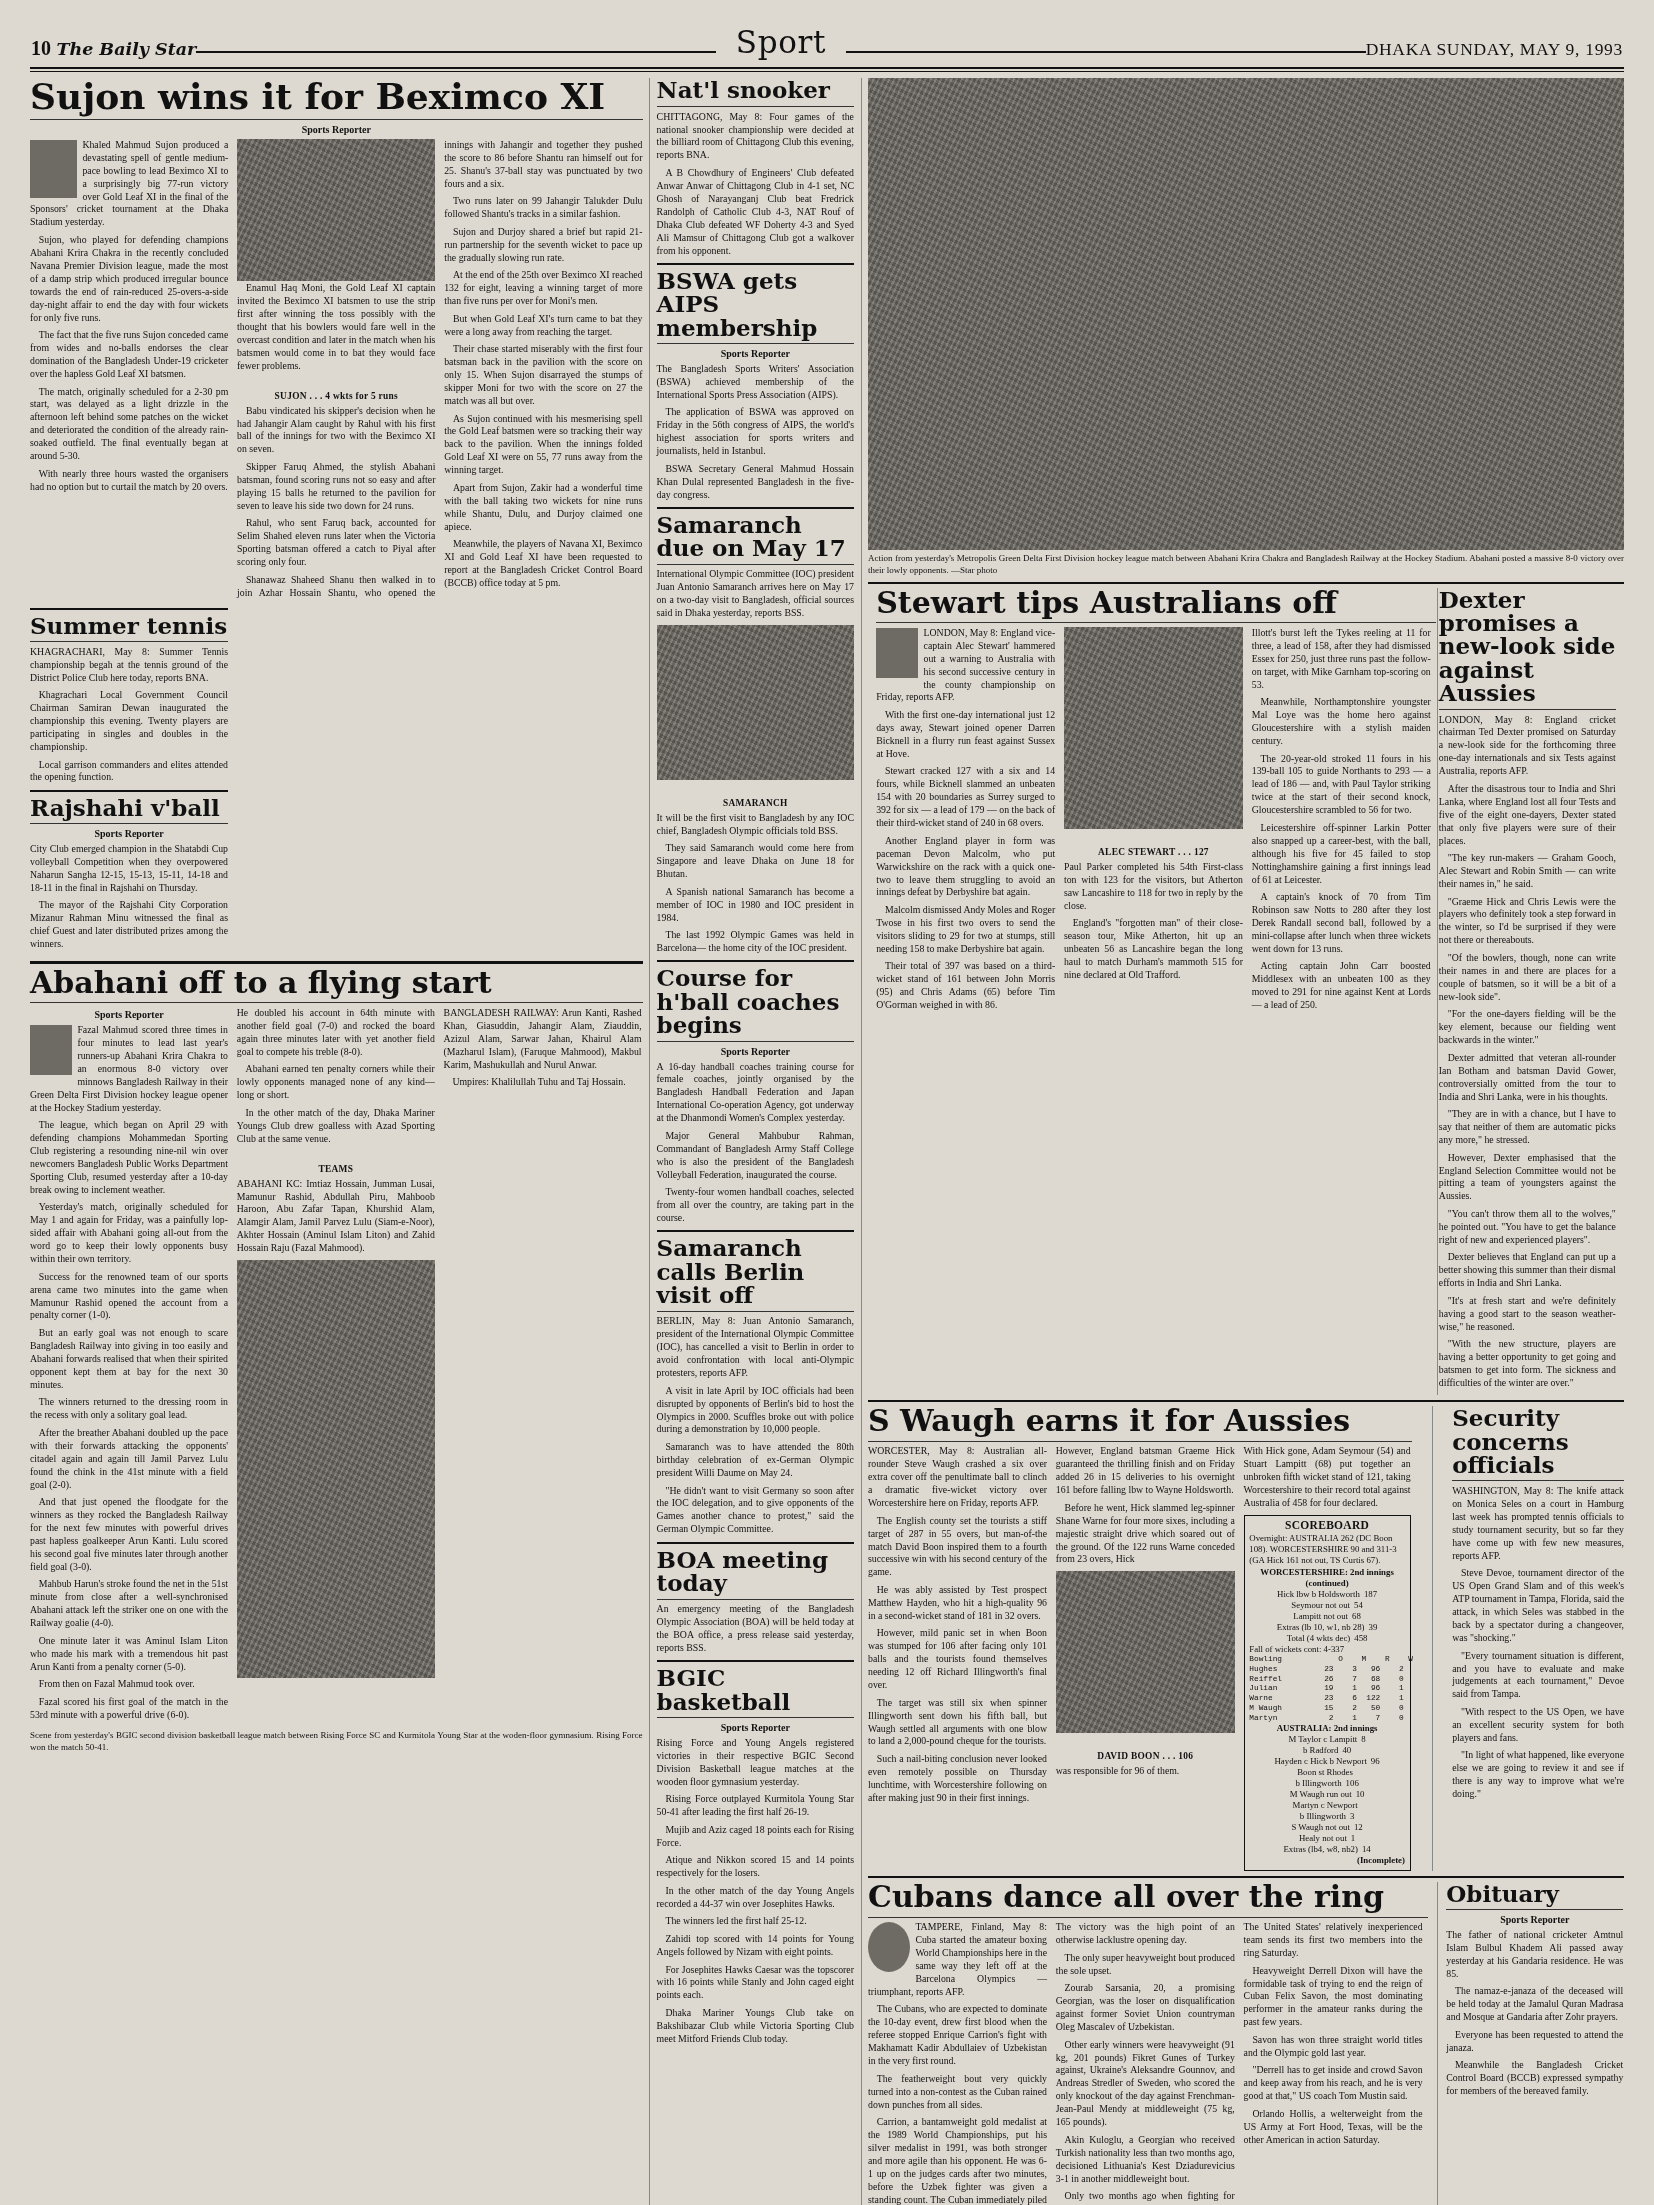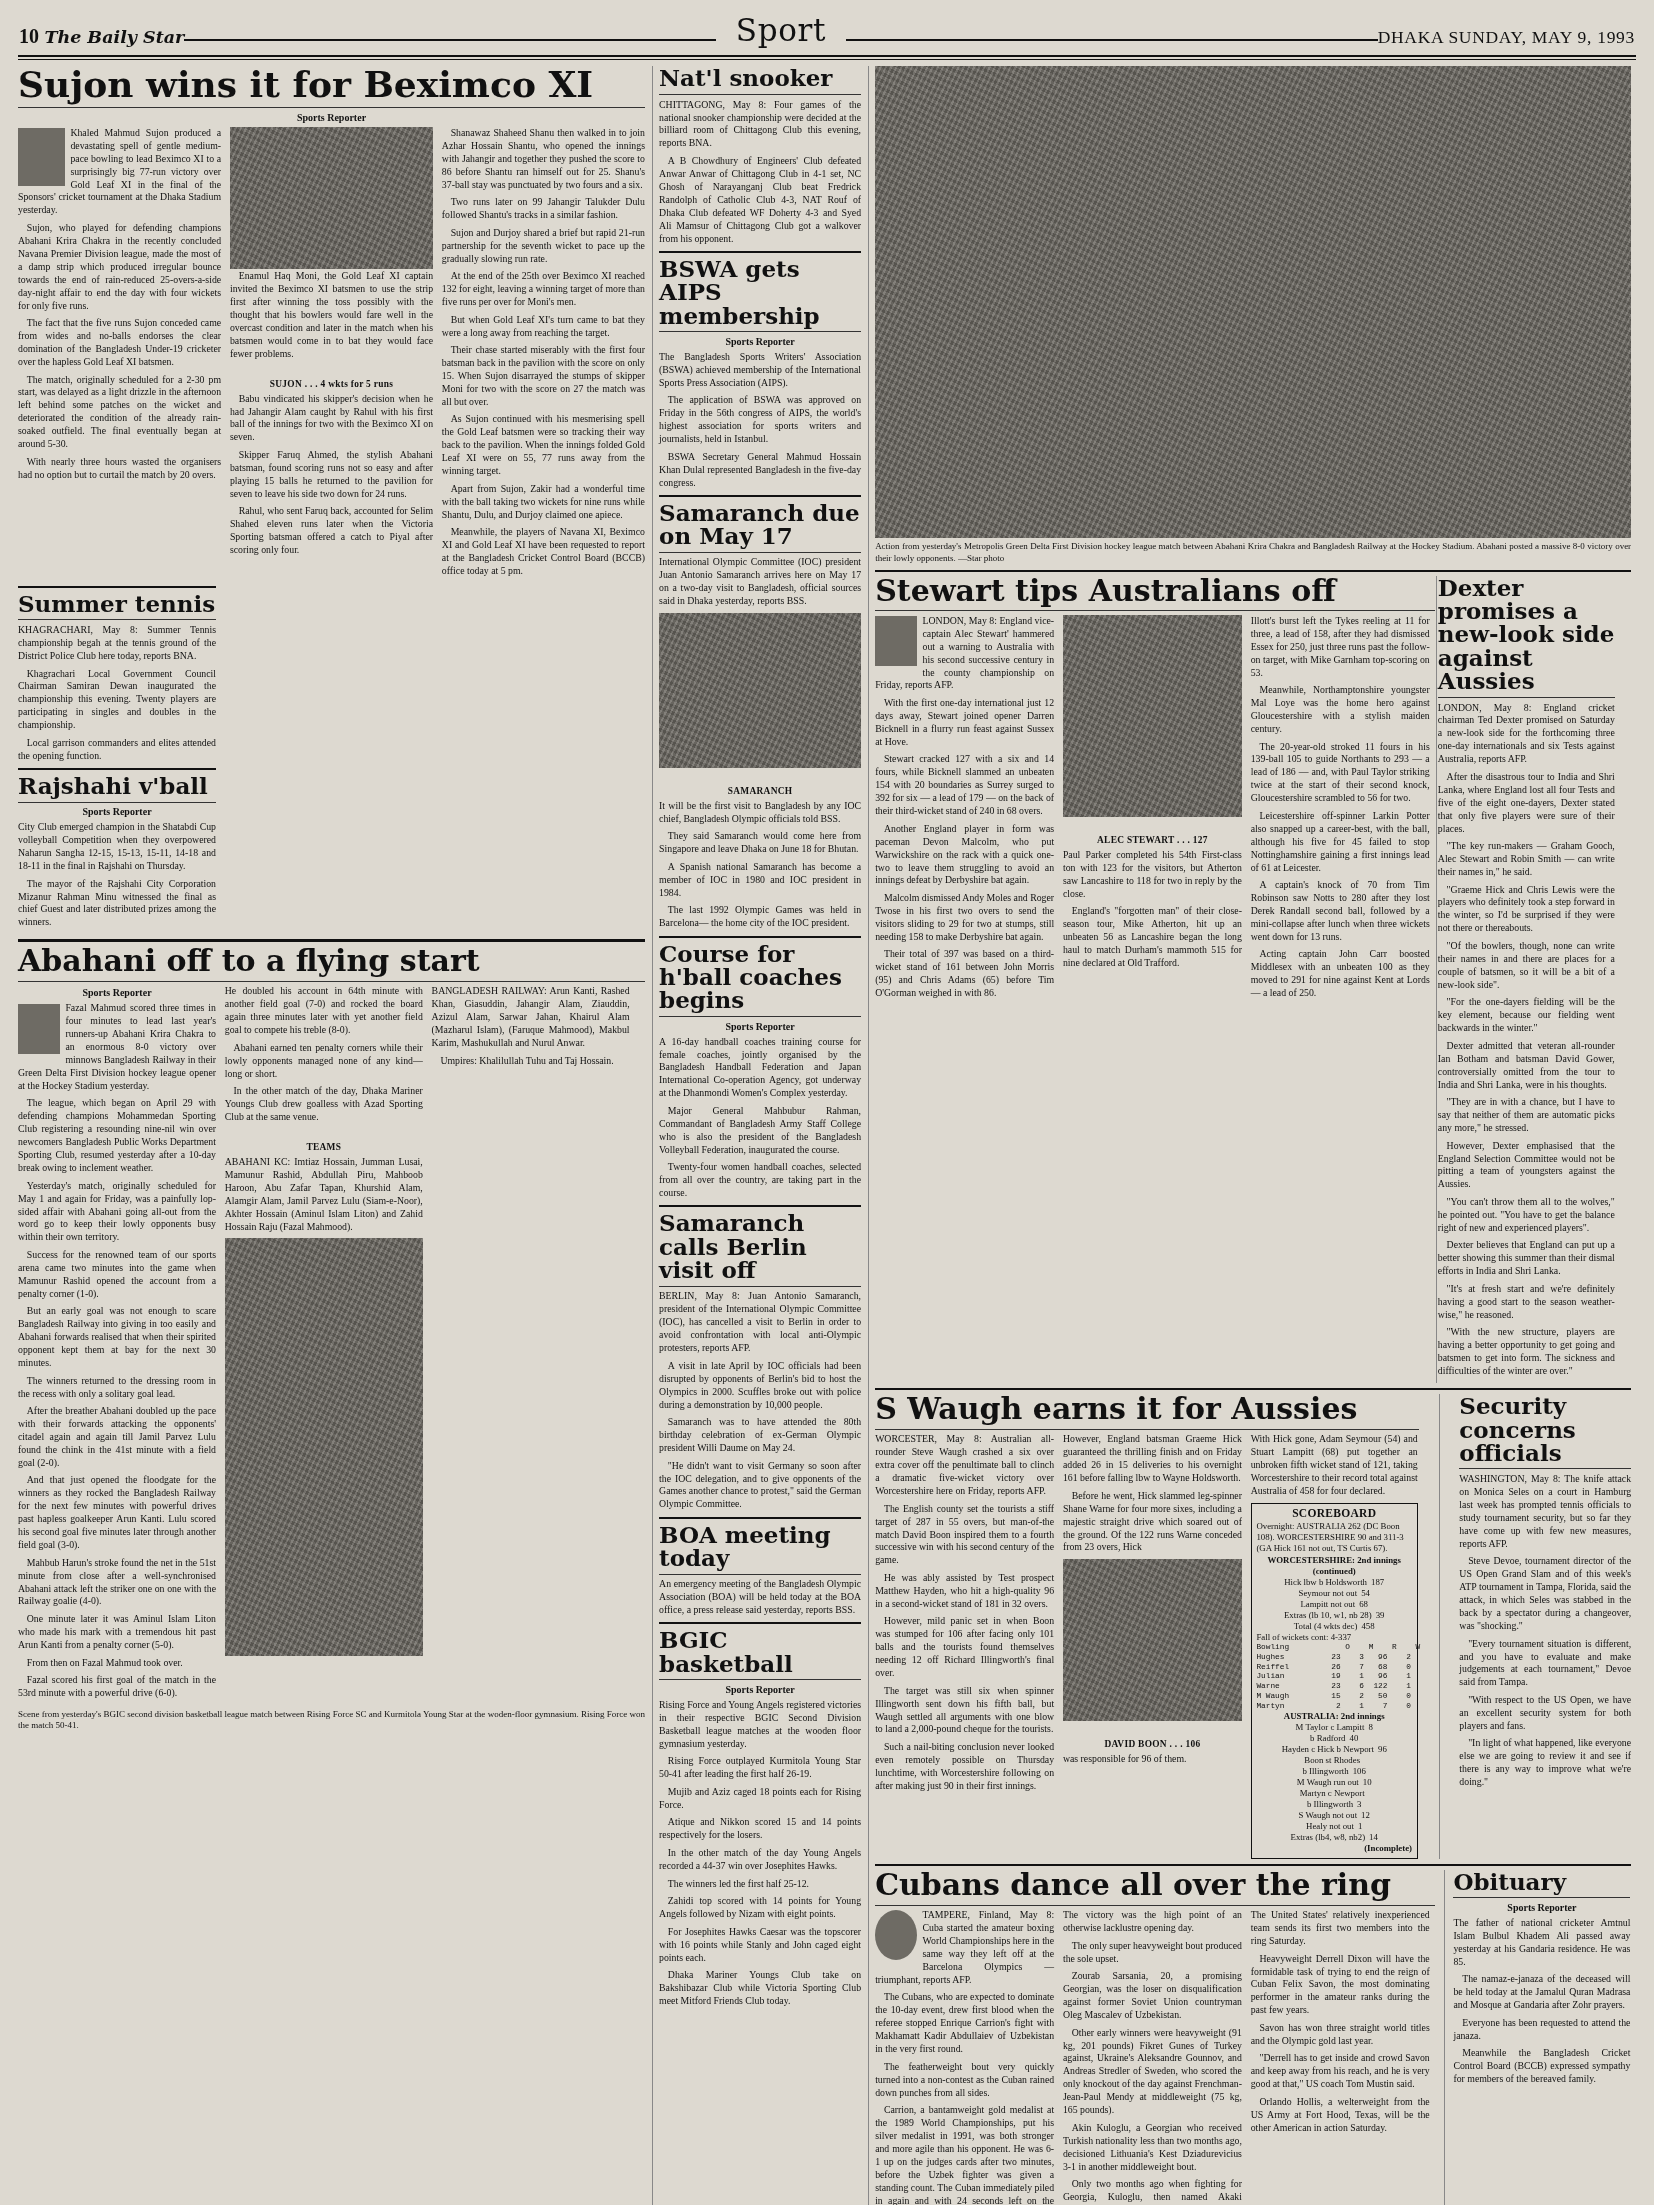--- a/index.html
+++ b/index.html
@@ -1,17 +1,17 @@
 <!DOCTYPE html>
 <html style="font-size:10.8px"><head>
 <meta charset="utf-8">
 <style>
   html,body{margin:0;padding:0;background:#d9d6cd;}
   body{width:1654px;height:2205px;font-family:"Liberation Serif",serif;color:#111;}
-  .page{position:relative;width:1654px;height:2205px;background:#ddd9d0;padding:3px;box-sizing:border-box;}
+  .page{position:relative;width:1654px;height:2205px;background:#ddd9d0;padding:15px;box-sizing:border-box;}
   .masthead{display:flex;align-items:flex-end;justify-content:space-between;padding:9.4px 16px 4px 16px;}
   .mh-left{font-family:"Liberation Serif",serif;font-size:17.5px;display:flex;align-items:baseline;gap:5.4px;}
   .mh-left .pg{font-size:20px;font-weight:bold;}
   .mh-left .paper{font-family:"DejaVu Serif",serif;font-style:italic;font-weight:bold;font-size:17.5px;}
   .mh-center{font-size:31px;font-weight:normal;font-family:"DejaVu Serif",serif;letter-spacing:0.7px;padding:0 20px;position:relative;}
   .mh-right{font-size:17.5px;font-family:"Liberation Serif",serif;letter-spacing:0.7px;}
   .rule{height:2px;background:#111;margin:2.7px 15px 0 15px;}
   .rule2{height:0.7px;background:#111;margin:2px 15px 6.7px 15px;}
 
   .content{display:flex;gap:0;padding:0 15px;box-sizing:border-box;}
@@ -227,21 +227,21 @@
     <div class="vr"></div>
 
     <div class="col" style="width:756px;">
 
       <div class="photo" style="height:472px;">
           <div class="noise"></div>
         </div>
       <div class="cap">Action from yesterday's Metropolis Green Delta First Division hockey league match between Abahani Krira Chakra and Bangladesh Railway at the Hockey Stadium. Abahani posted a massive 8-0 victory over their lowly opponents. —Star photo</div>
       <div class="hr-thick"></div>
 
-      <div style="display:flex;gap:1px;">
+      <div style="display:flex;gap:1px;justify-content:center;">
         <div style="width:560px;">
           <h1 class="head h-xl">Stewart tips Australians off</h1>
           <div class="hr-thin"></div>
           <div style="display:flex;gap:8.8px;">
             <div style="width:179px;">
               <div class="dropimg sm"></div>
               <p class="t first">LONDON, May 8: England vice-captain Alec Stewart' hammered out a warning to Australia with his second successive century in the county championship on Friday, reports AFP.</p>
               <p class="t">With the first one-day international just 12 days away, Stewart joined opener Darren Bicknell in a flurry run feast against Sussex at Hove.</p>
               <p class="t">Stewart cracked 127 with a six and 14 fours, while Bicknell slammed an unbeaten 154 with 20 boundaries as Surrey surged to 392 for six — a lead of 179 — on the back of their third-wicket stand of 240 in 68 overs.</p>
               <p class="t">Another England player in form was paceman Devon Malcolm, who put Warwickshire on the rack with a quick one-two to leave them struggling to avoid an innings defeat by Derbyshire bat again.</p>

